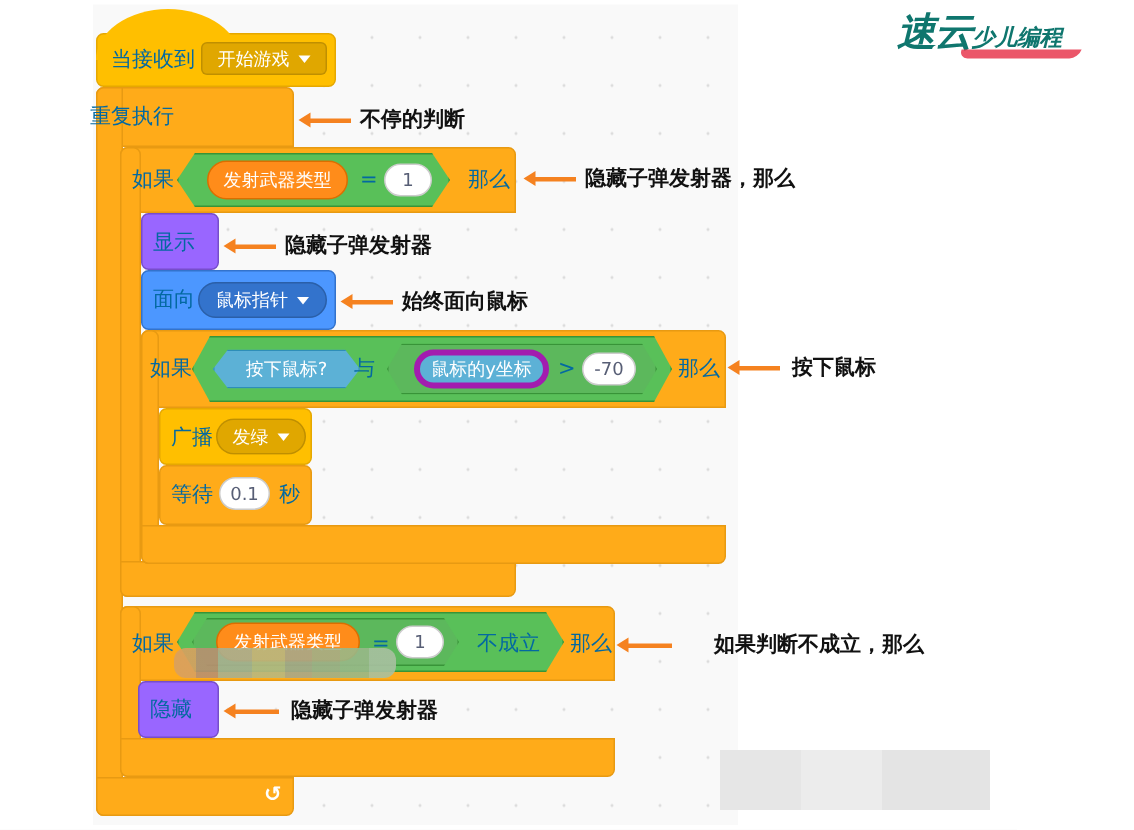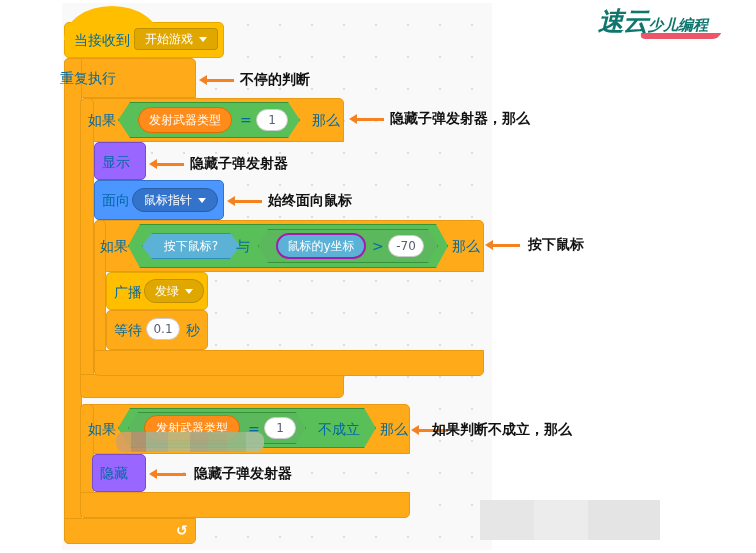--- a/index.html
+++ b/index.html
@@ -11,21 +11,21 @@
   .ctl{background:#ffab19;border:1px solid #e89a12;}
   .looks{background:#9966ff;border:1px solid #774dcb;}
   .motion{background:#4c97ff;border:1px solid #3373cc;}
   .lbl{position:absolute;color:#0369a1;font-size:14px;white-space:nowrap;line-height:14px;}
   .green{position:absolute;background:#59c059;border:1px solid #389438;box-sizing:border-box;
      clip-path:polygon(12px 0,calc(100% - 12px) 0,100% 50%,calc(100% - 12px) 100%,12px 100%,0 50%);}
   .green2{position:absolute;background:#5cb85c;box-sizing:border-box;
      clip-path:polygon(10px 0,calc(100% - 10px) 0,100% 50%,calc(100% - 10px) 100%,10px 100%,0 50%);}
   .pill{position:absolute;border-radius:14px;box-sizing:border-box;color:#fff;font-size:12px;display:flex;align-items:center;justify-content:center;white-space:nowrap;}
   .var{background:#ff8c1a;border:1px solid #db6e00;}
-  .sense{background:#5cb1d6;border:2px solid #a21caf;text-align:center;}
+  .sense{background:#5cb1d6;border:4px solid #a21caf;text-align:center;}
   .num{background:#fff;color:#575e75;border:1px solid #ccc;border-radius:12px;}
   .dd{background:rgba(0,0,0,0.12);border:1px solid rgba(0,0,0,0.15);}
   .ddm{background:#3373cc;border:1px solid #2a5fa8;}
   .sensehex{position:absolute;background:#5cb1d6;border:1px solid #2e8eb8;box-sizing:border-box;color:#fff;font-size:12px;display:flex;align-items:center;justify-content:center;
      clip-path:polygon(10px 0,calc(100% - 10px) 0,100% 50%,calc(100% - 10px) 100%,10px 100%,0 50%);}
   .caret{display:inline-block;width:0;height:0;border-left:4px solid transparent;border-right:4px solid transparent;border-top:5px solid #fff;margin-left:6px;}
   .arrow{position:absolute;height:3px;background:#f58220;}
   .arrow::before{content:"";position:absolute;left:-7px;top:-4px;border-right:8px solid #f58220;border-top:5.5px solid transparent;border-bottom:5.5px solid transparent;}
   .note{position:absolute;font-size:14px;font-weight:bold;color:#111;white-space:nowrap;font-family:"DejaVu Sans",sans-serif;}
   .logo{position:absolute;left:598px;top:4px;color:#0f766e;font-size:26px;font-weight:bold;font-style:italic;font-family:"DejaVu Serif",serif;white-space:nowrap;letter-spacing:-1px;}
@@ -149,16 +149,16 @@
 <div class="arrow" style="left:156px;top:163px;width:28px;"></div>
 <span class="note" style="left:190px;top:155px;">隐藏子弹发射器</span>
 
 <div class="arrow" style="left:234px;top:200px;width:28px;"></div>
 <span class="note" style="left:268px;top:192px;">始终面向鼠标</span>
 
 <div class="arrow" style="left:492px;top:244px;width:28px;"></div>
 <span class="note" style="left:528px;top:236px;">按下鼠标</span>
 
 <div class="arrow" style="left:418px;top:429px;width:30px;"></div>
-<span class="note" style="left:432px;top:421px;text-align:right;">如果判断不成立，那么</span>
+<span class="note" style="left:476px;top:421px;text-align:right;">如果判断不成立，那么</span>
 
 <div class="arrow" style="left:156px;top:473px;width:30px;"></div>
 <span class="note" style="left:194px;top:465px;">隐藏子弹发射器</span>
 
 </body></html>

